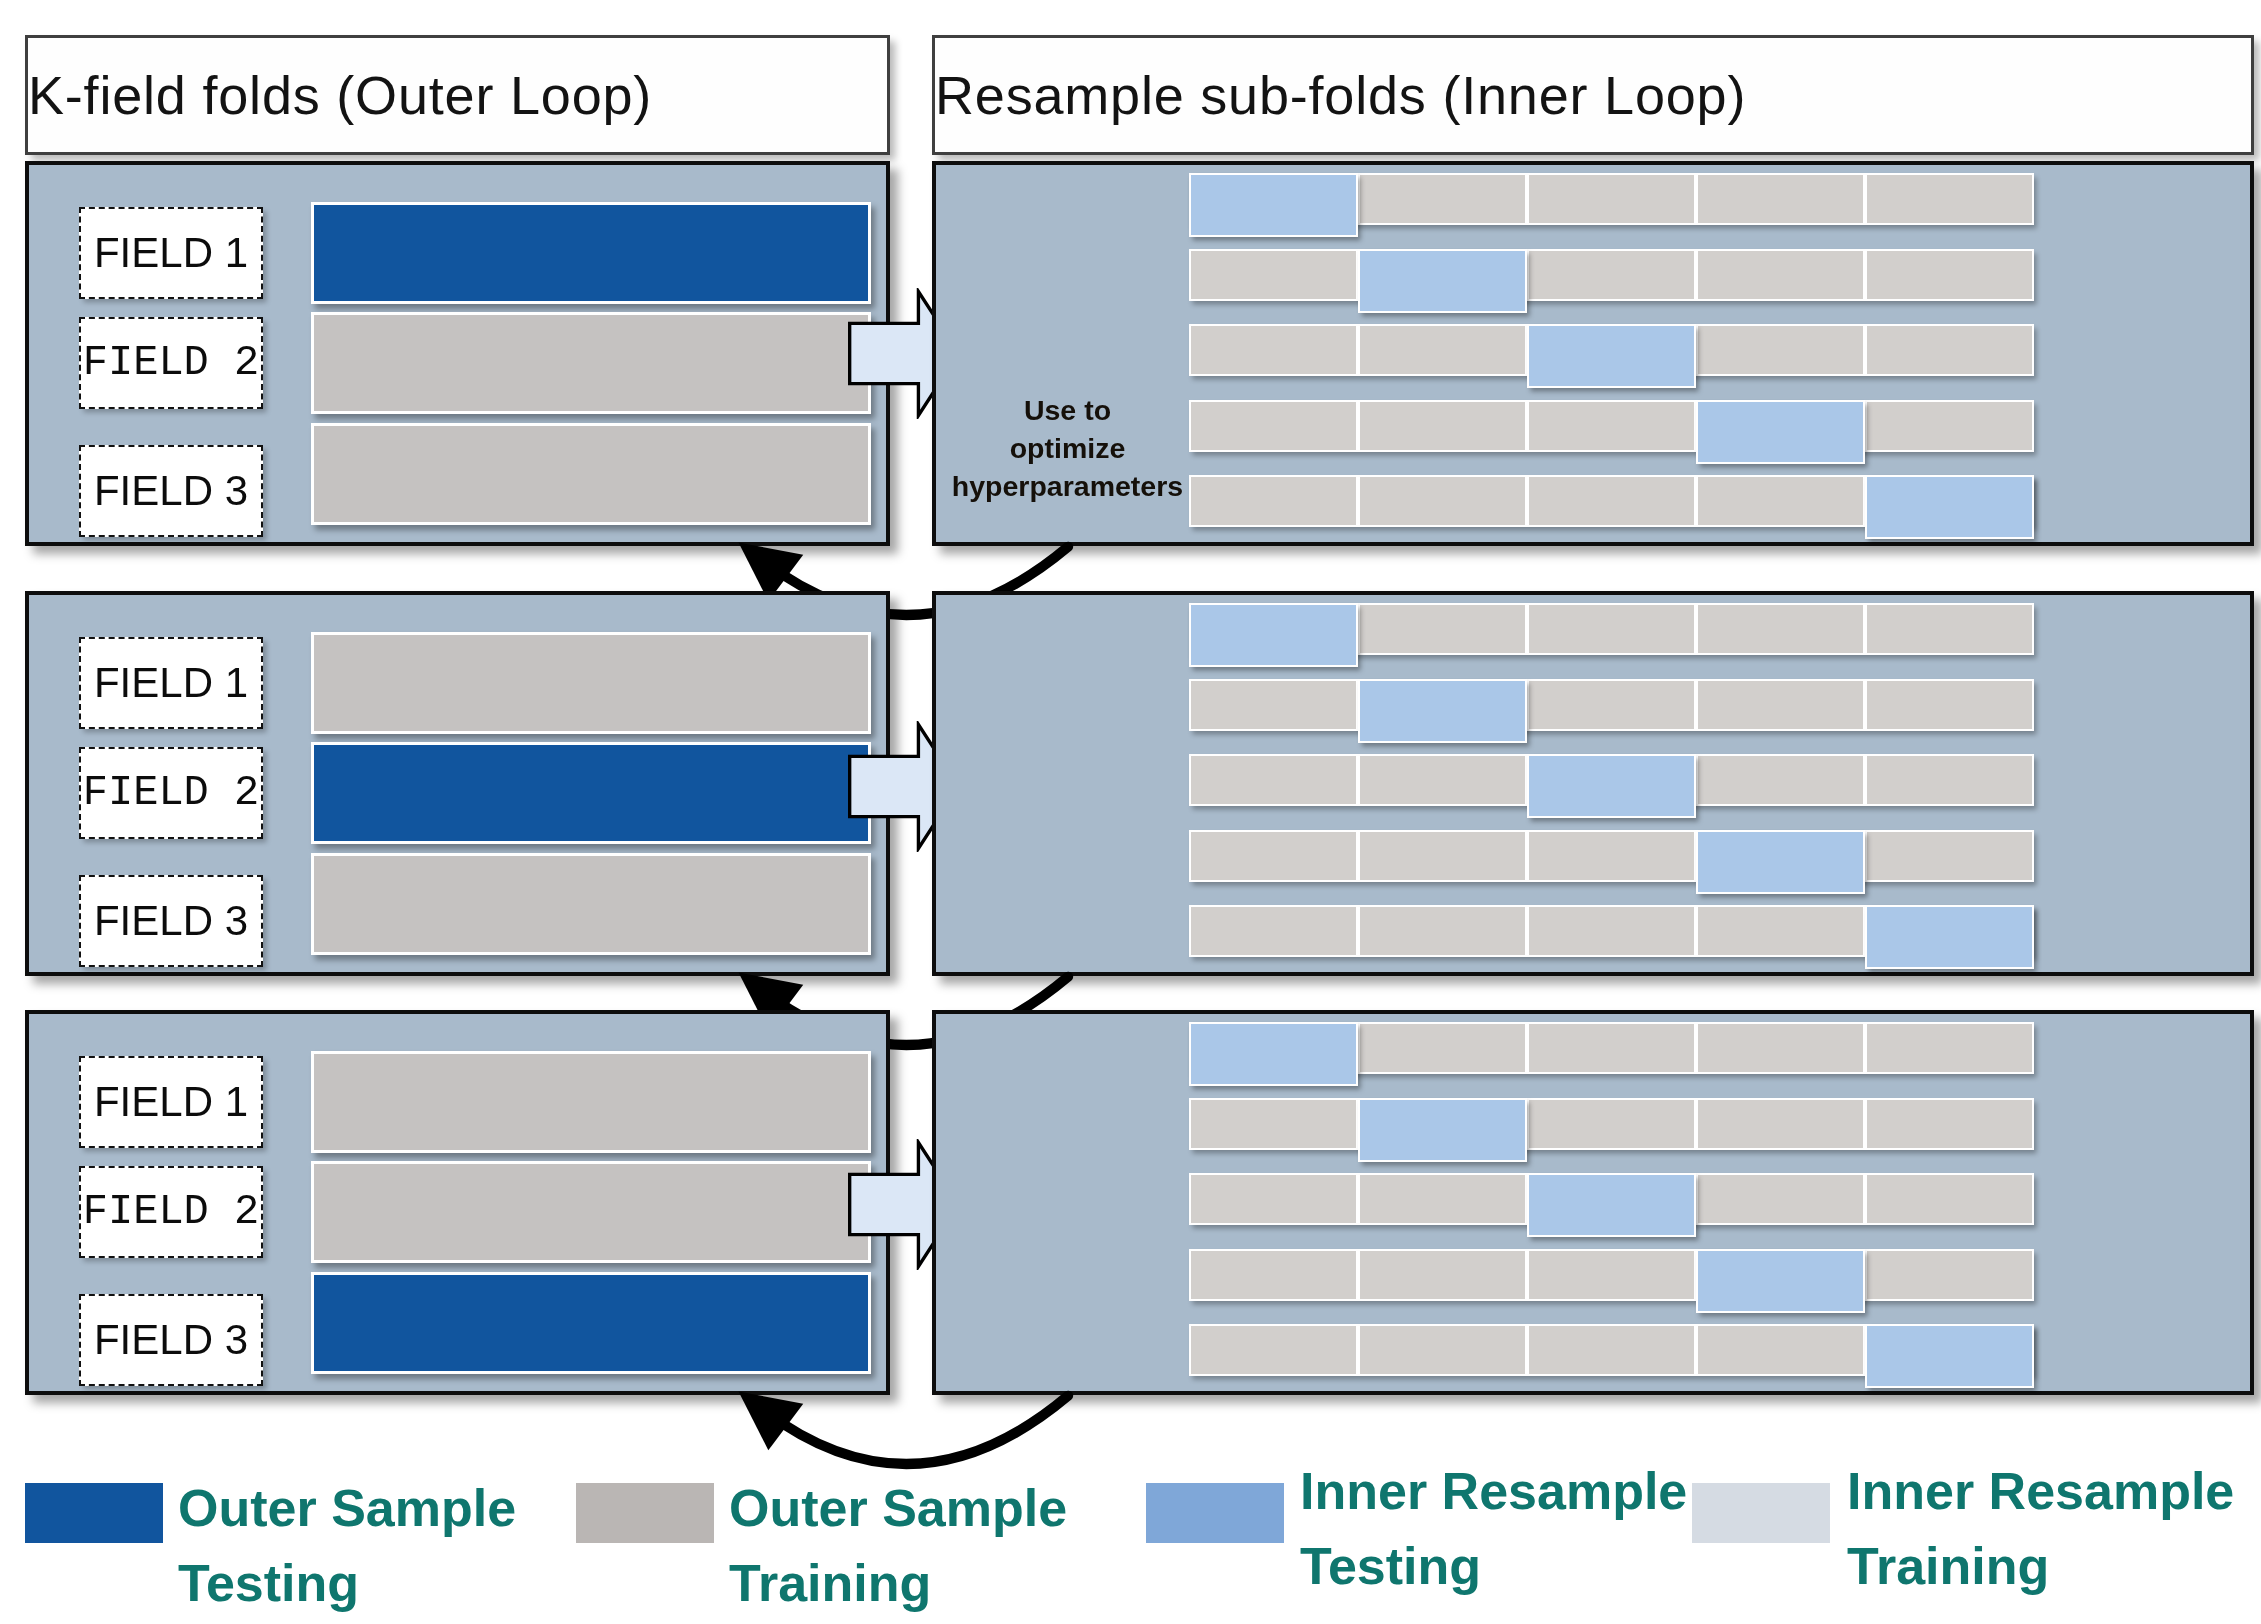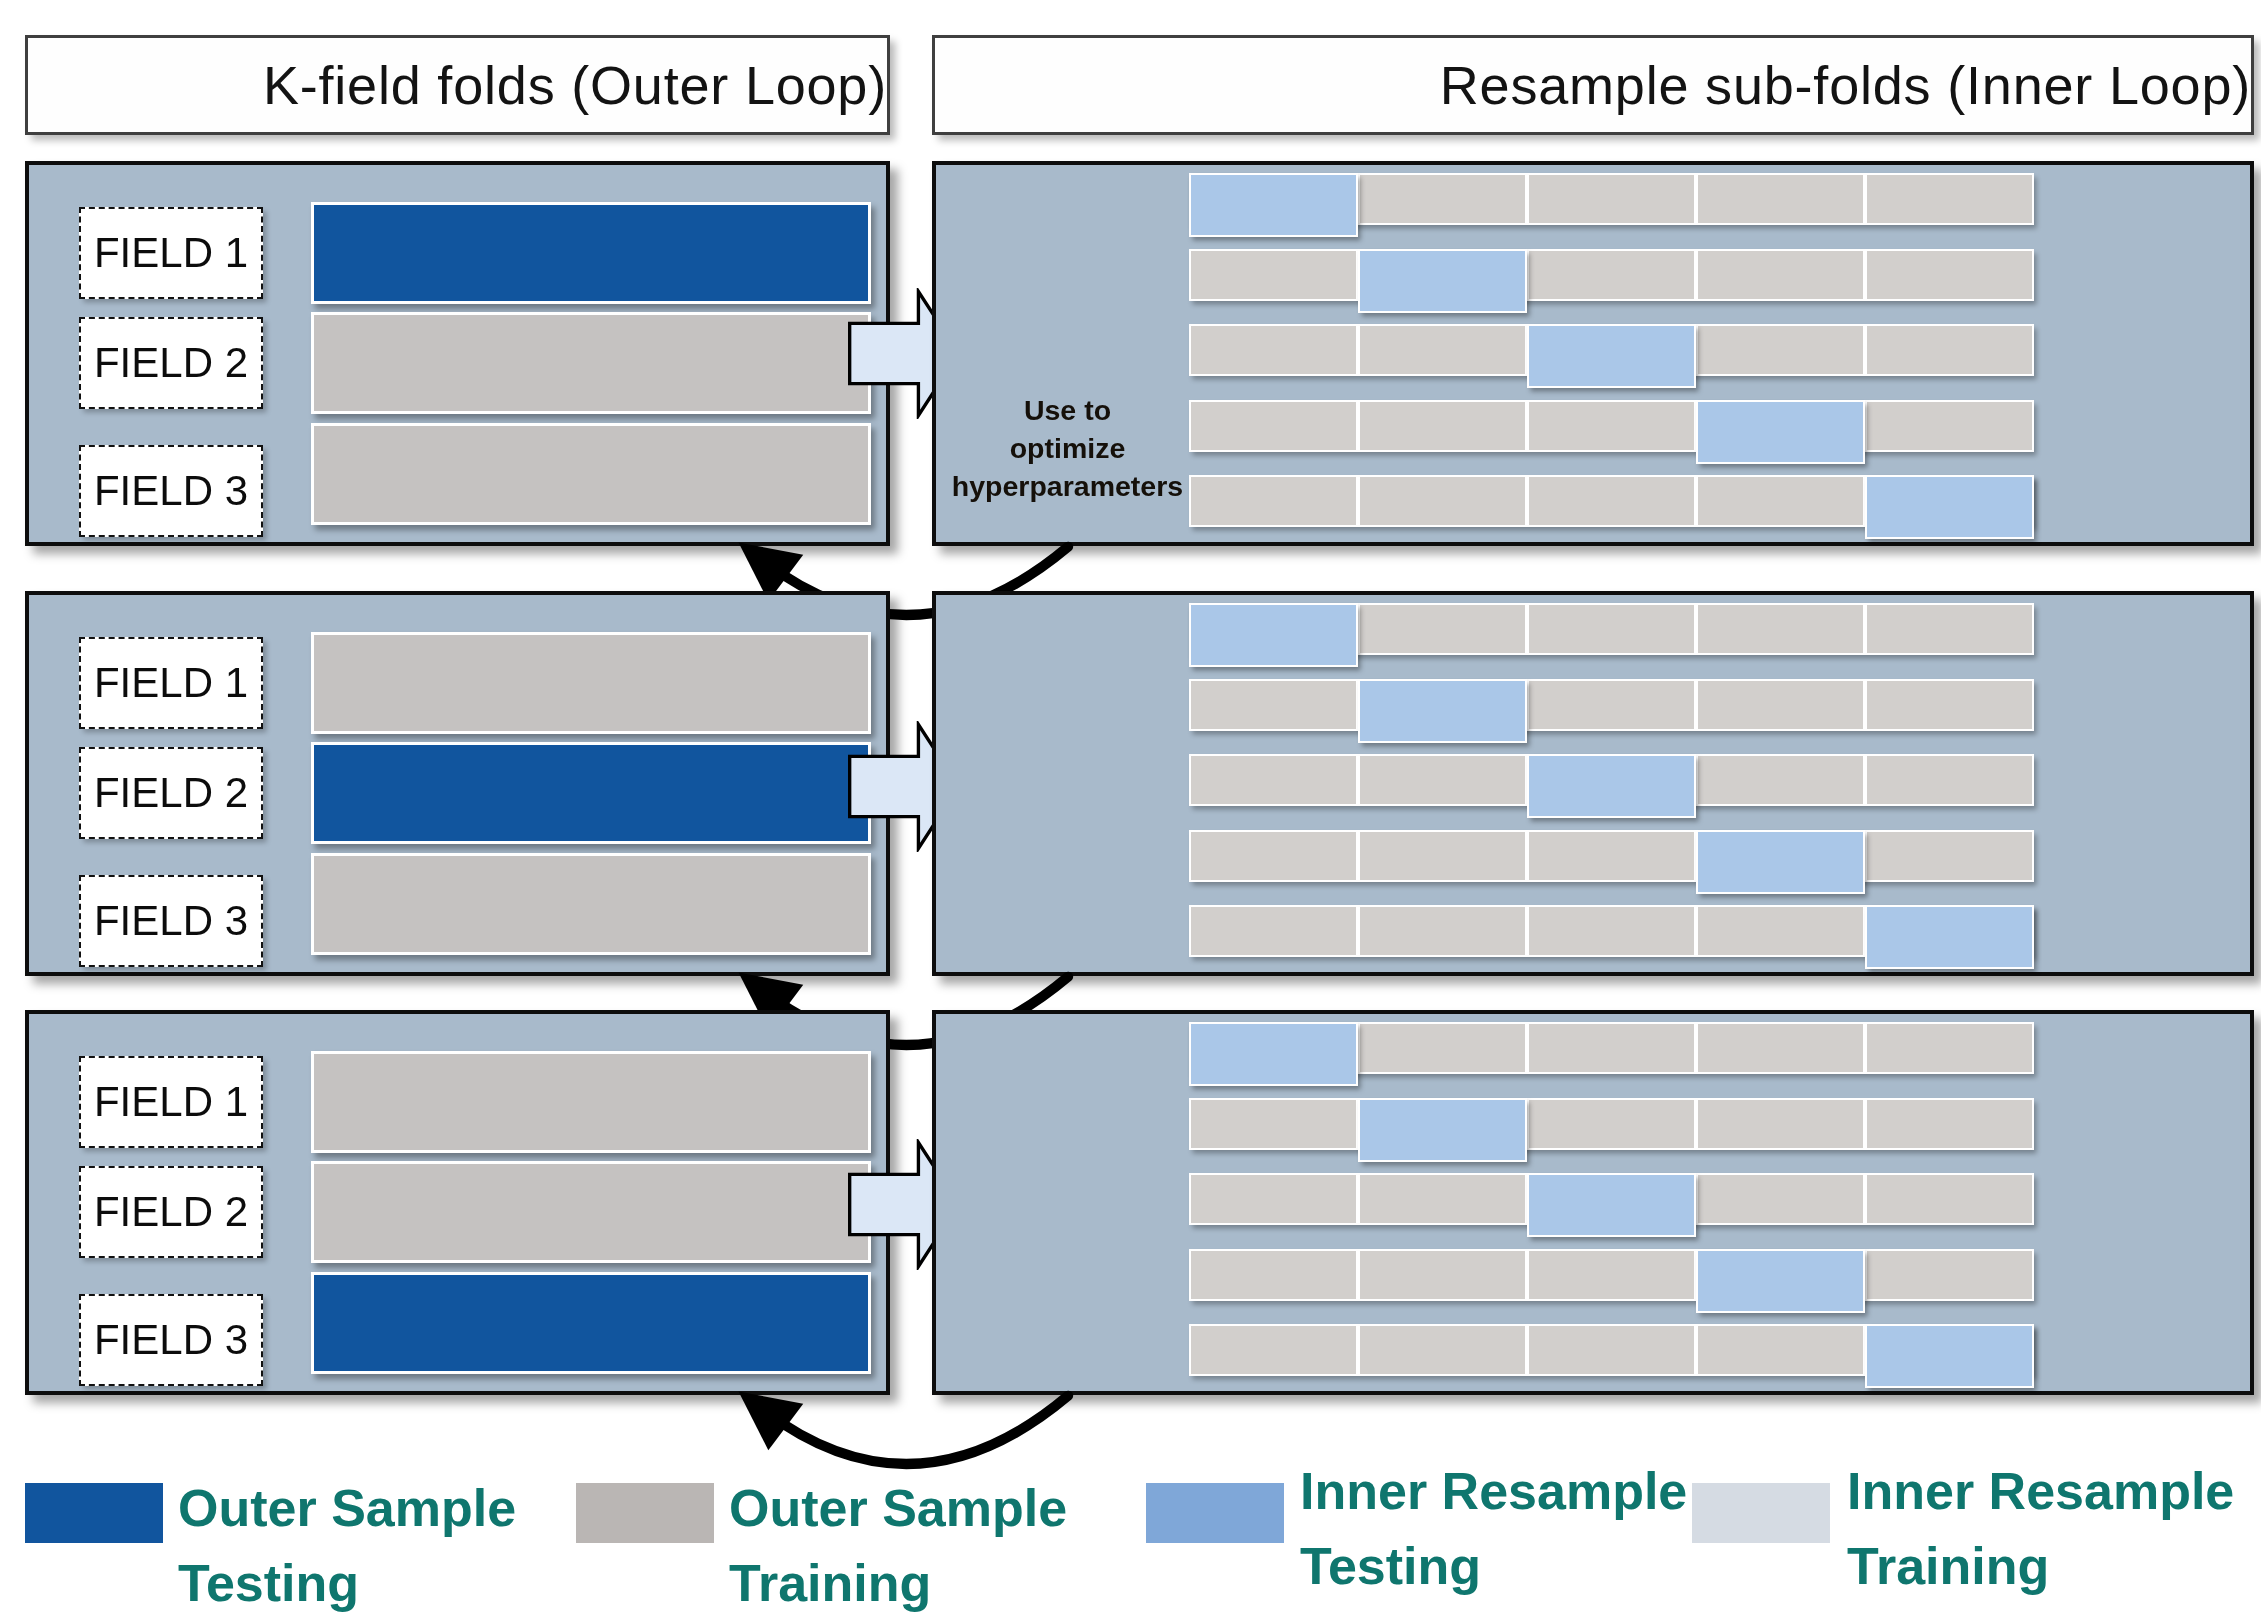--- a/index.html
+++ b/index.html
@@ -2,23 +2,23 @@
 <html style="font-size:13.4px"><head>
 <meta charset="utf-8">
 <style>
   html,body{margin:0;padding:0;background:#ffffff;}
   .canvas{
     position:relative;width:2261px;height:1625px;background:#ffffff;overflow:hidden;
     font-family:"Liberation Sans", sans-serif;color:#111;
   }
   
   .title-box{
-    position:absolute;top:35px;height:100px;background:#fefefe;
+    position:absolute;top:35px;height:120px;background:#fefefe;
     border:3.4px solid #3f3f3f;box-sizing:border-box;
-    display:flex;align-items:center;justify-content:flex-end;
+    display:flex;align-items:center;justify-content:flex-start;
     font-size:54px;color:#131313;letter-spacing:0.8px;
     box-shadow:5.9px 5.9px 7.5px rgba(0,0,0,0.28);
   }
   .title-outer{left:25px;width:865px;}
   .title-inner{left:932px;width:1322px;}
   
   .panel{
     position:absolute;background:#a8bacb;border:4.2px solid #0d0d0d;box-sizing:border-box;
     box-shadow:7.5px 7.5px 9.2px rgba(0,0,0,0.35);
   }
@@ -32,21 +32,21 @@
     display:flex;align-items:center;justify-content:center;
     font-size:42px;color:#0c0c0c;
     box-shadow:4.2px 4.2px 5px rgba(0,0,0,0.25);
   }
   .bar{
     position:absolute;left:282px;width:560px;height:102px;
     border:3.4px solid #ffffff;box-sizing:border-box;
     box-shadow:4.2px 5px 5.9px rgba(0,0,0,0.35);
   }
   .r1{top:37px;} .r2{top:147px;} .r3{top:258px;}
-  .l1{top:42px;} .l2{top:152px;} .l3{top:280px;text-align:right;}
+  .l1{top:42px;} .l2{top:152px;font-family:Liberation Mono, monospace;} .l3{top:280px;text-align:right;}
   .bar.train{background:#c5c2c1;}
   .bar.test{background:#11559e;}
   
   .inner-row{
     position:absolute;left:253px;width:845px;height:52px;display:flex;
     box-shadow:3.4px 4.2px 5px rgba(0,0,0,0.30);
   }
   .ir1{top:8.4px;} .ir2{top:84px;} .ir3{top:159px;} .ir4{top:235px;} .ir5{top:310px;}
   .seg{
     flex:1;background:#d2cfcc;border:2.5px solid #ffffff;box-sizing:border-box;

